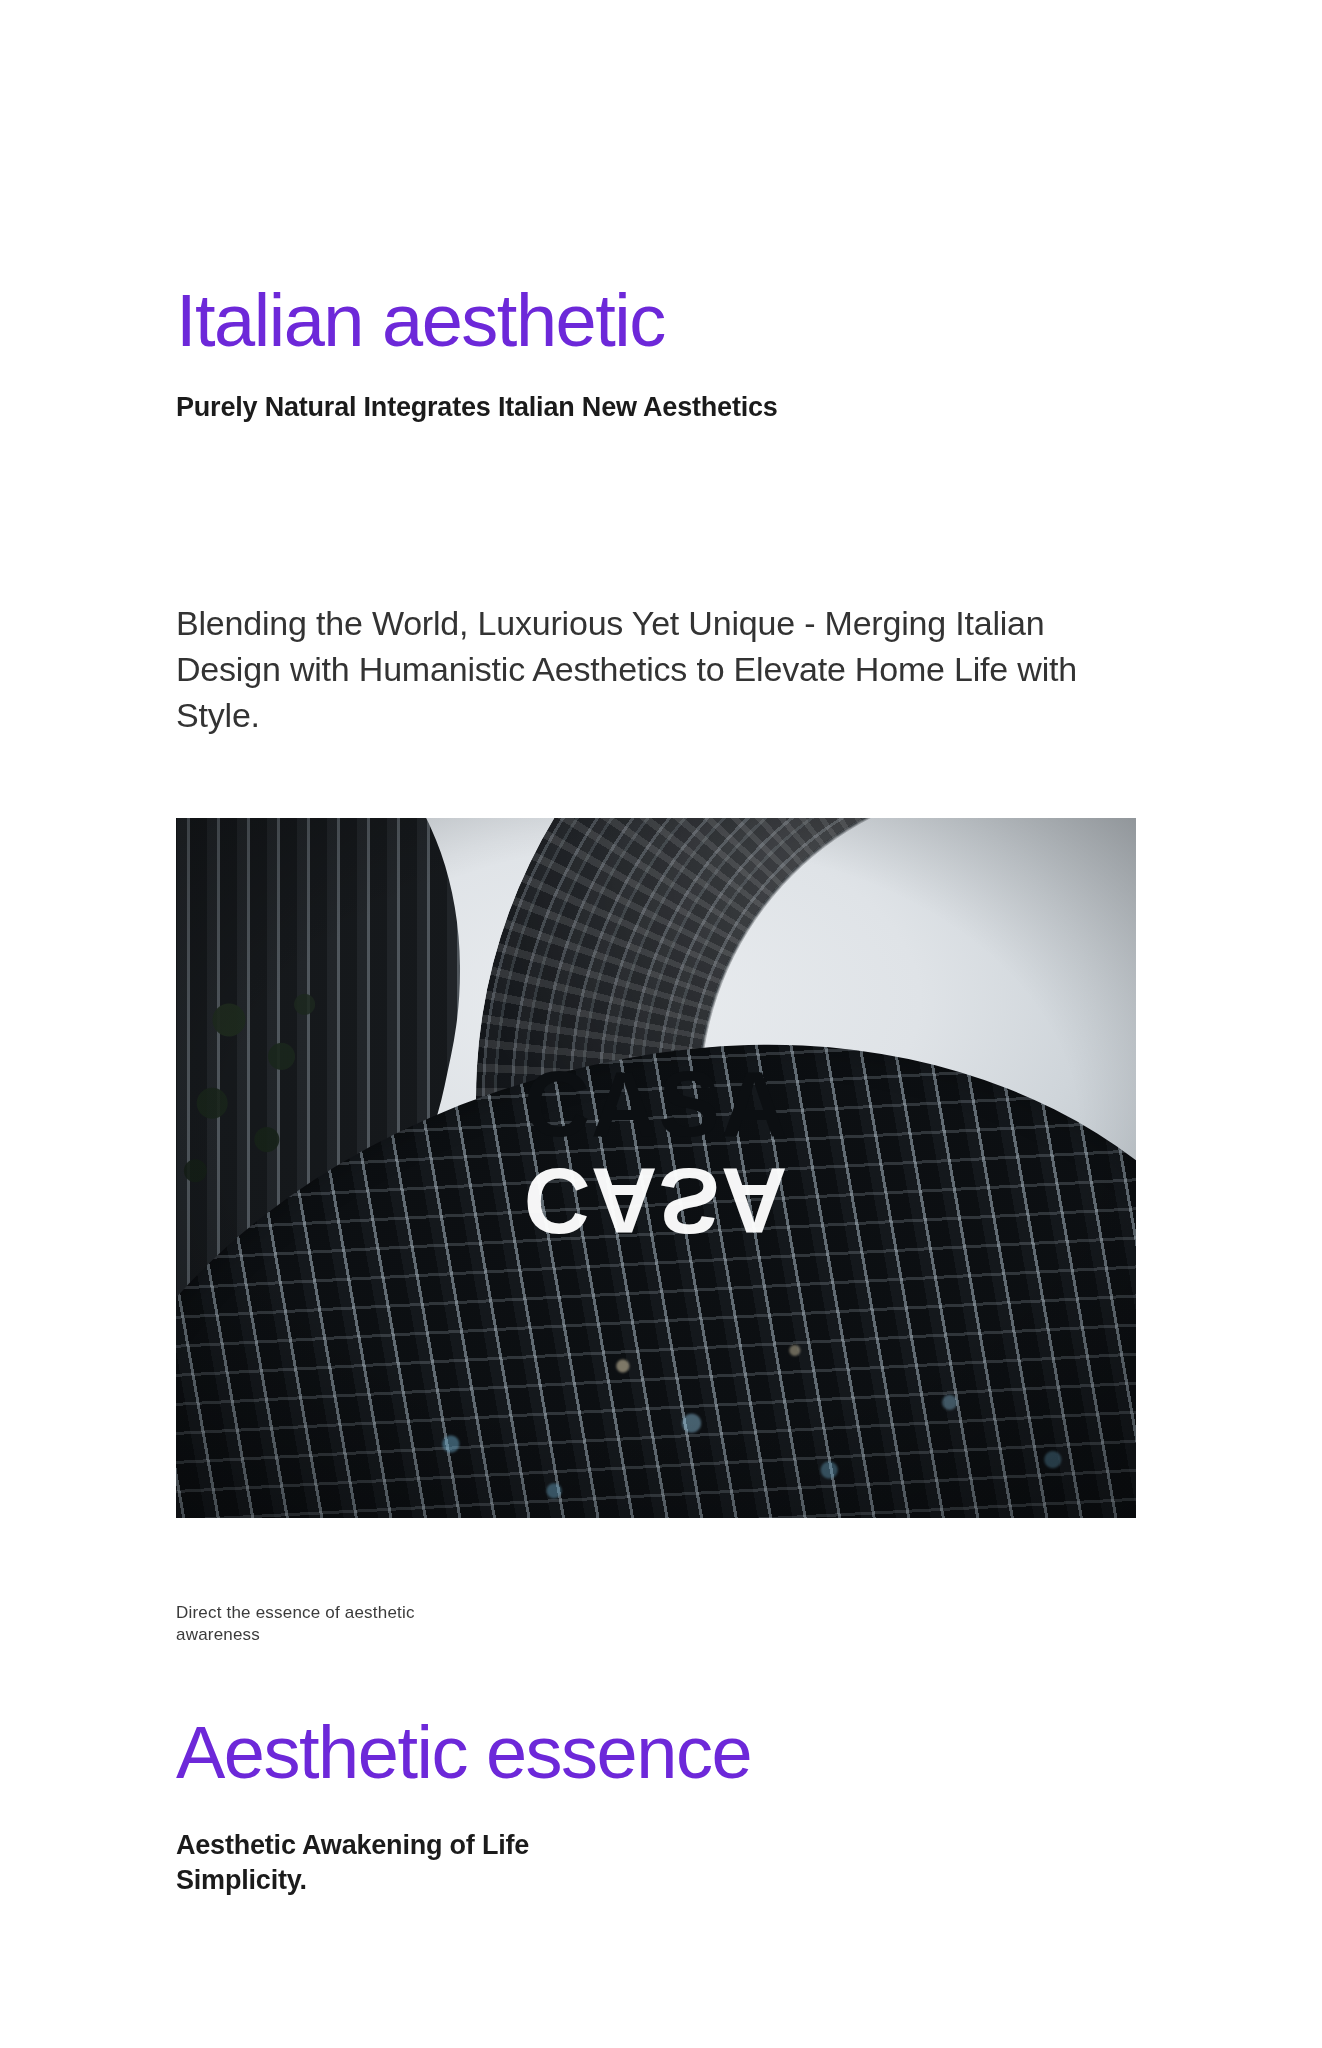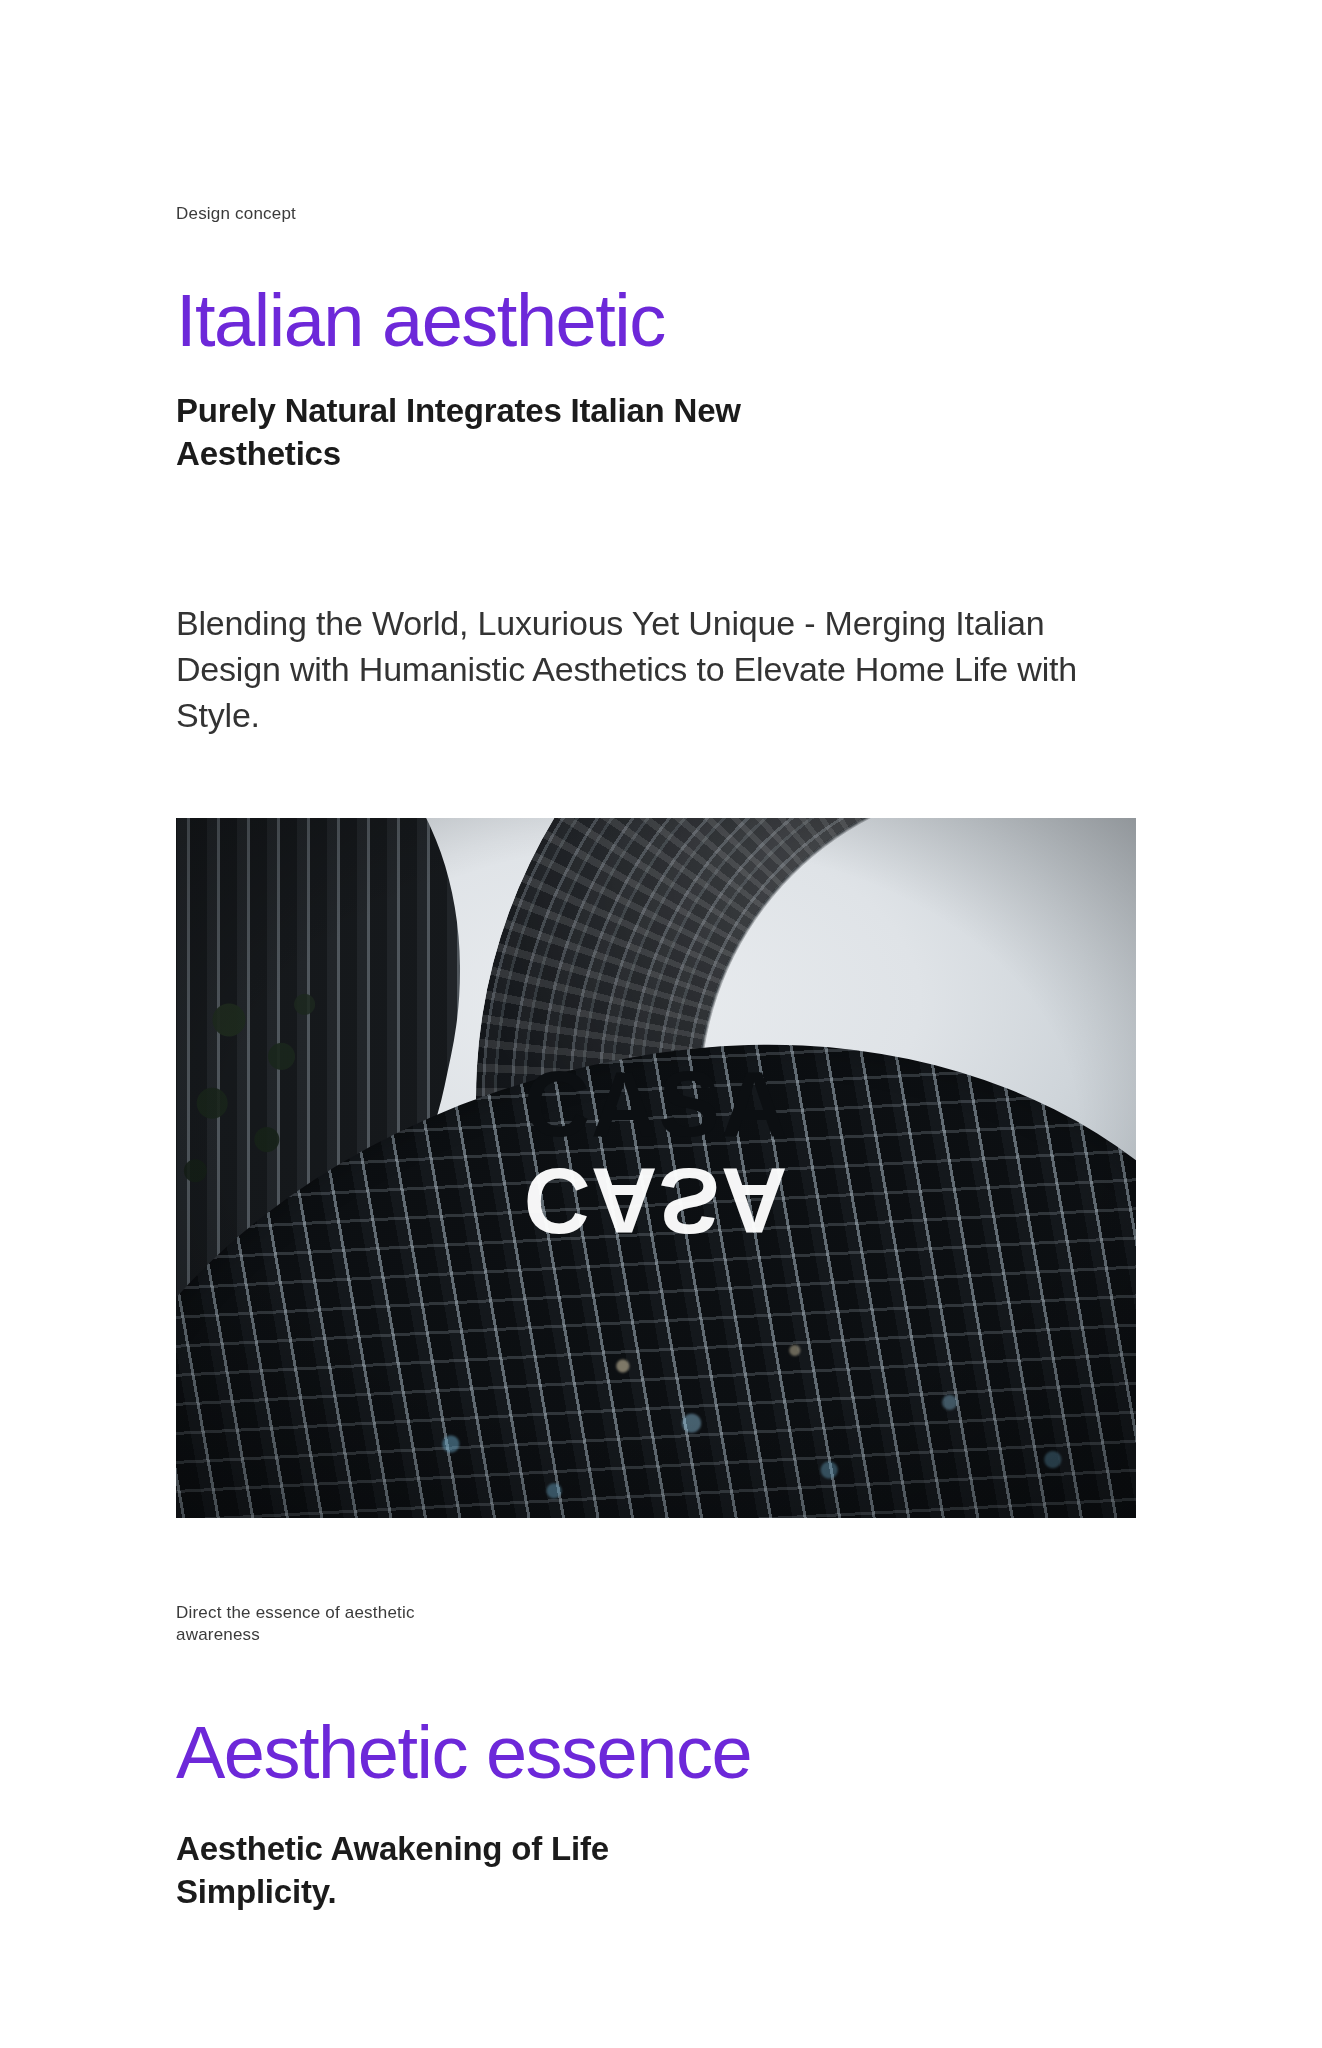--- a/index.html
+++ b/index.html
@@ -39,21 +39,21 @@
   }
   .display-title {
     font-size: 74px;
     font-weight: 400;
     letter-spacing: -1.5px;
     line-height: 1.05;
     color: #6d28d9;
     white-space: nowrap;
   }
   .subhead {
-    font-size: 33px;
+    font-size: 27px;
     font-weight: 700;
     line-height: 1.3;
     color: #1b1b1b;
     max-width: 620px;
     letter-spacing: -0.2px;
   }
   .body-copy {
     font-size: 34px;
     font-weight: 400;
     line-height: 1.36;
@@ -226,23 +226,20 @@
     color: #ffffff;
     transform: scaleY(-1);
     opacity: 0.96;
   }
 </style>
 </head>
 <body>
 
 <div class="page">
 
-  <div class="content s-eyebrow">
-    <div class="eyebrow">Design concept</div>
-  </div>
 
   <div class="content s-title1">
     <h1 class="display-title" style="margin:0;">Italian aesthetic</h1>
   </div>
 
   <div class="content s-sub1">
     <div class="subhead">Purely Natural Integrates Italian New Aesthetics</div>
   </div>
 
   <div class="content s-body1">

